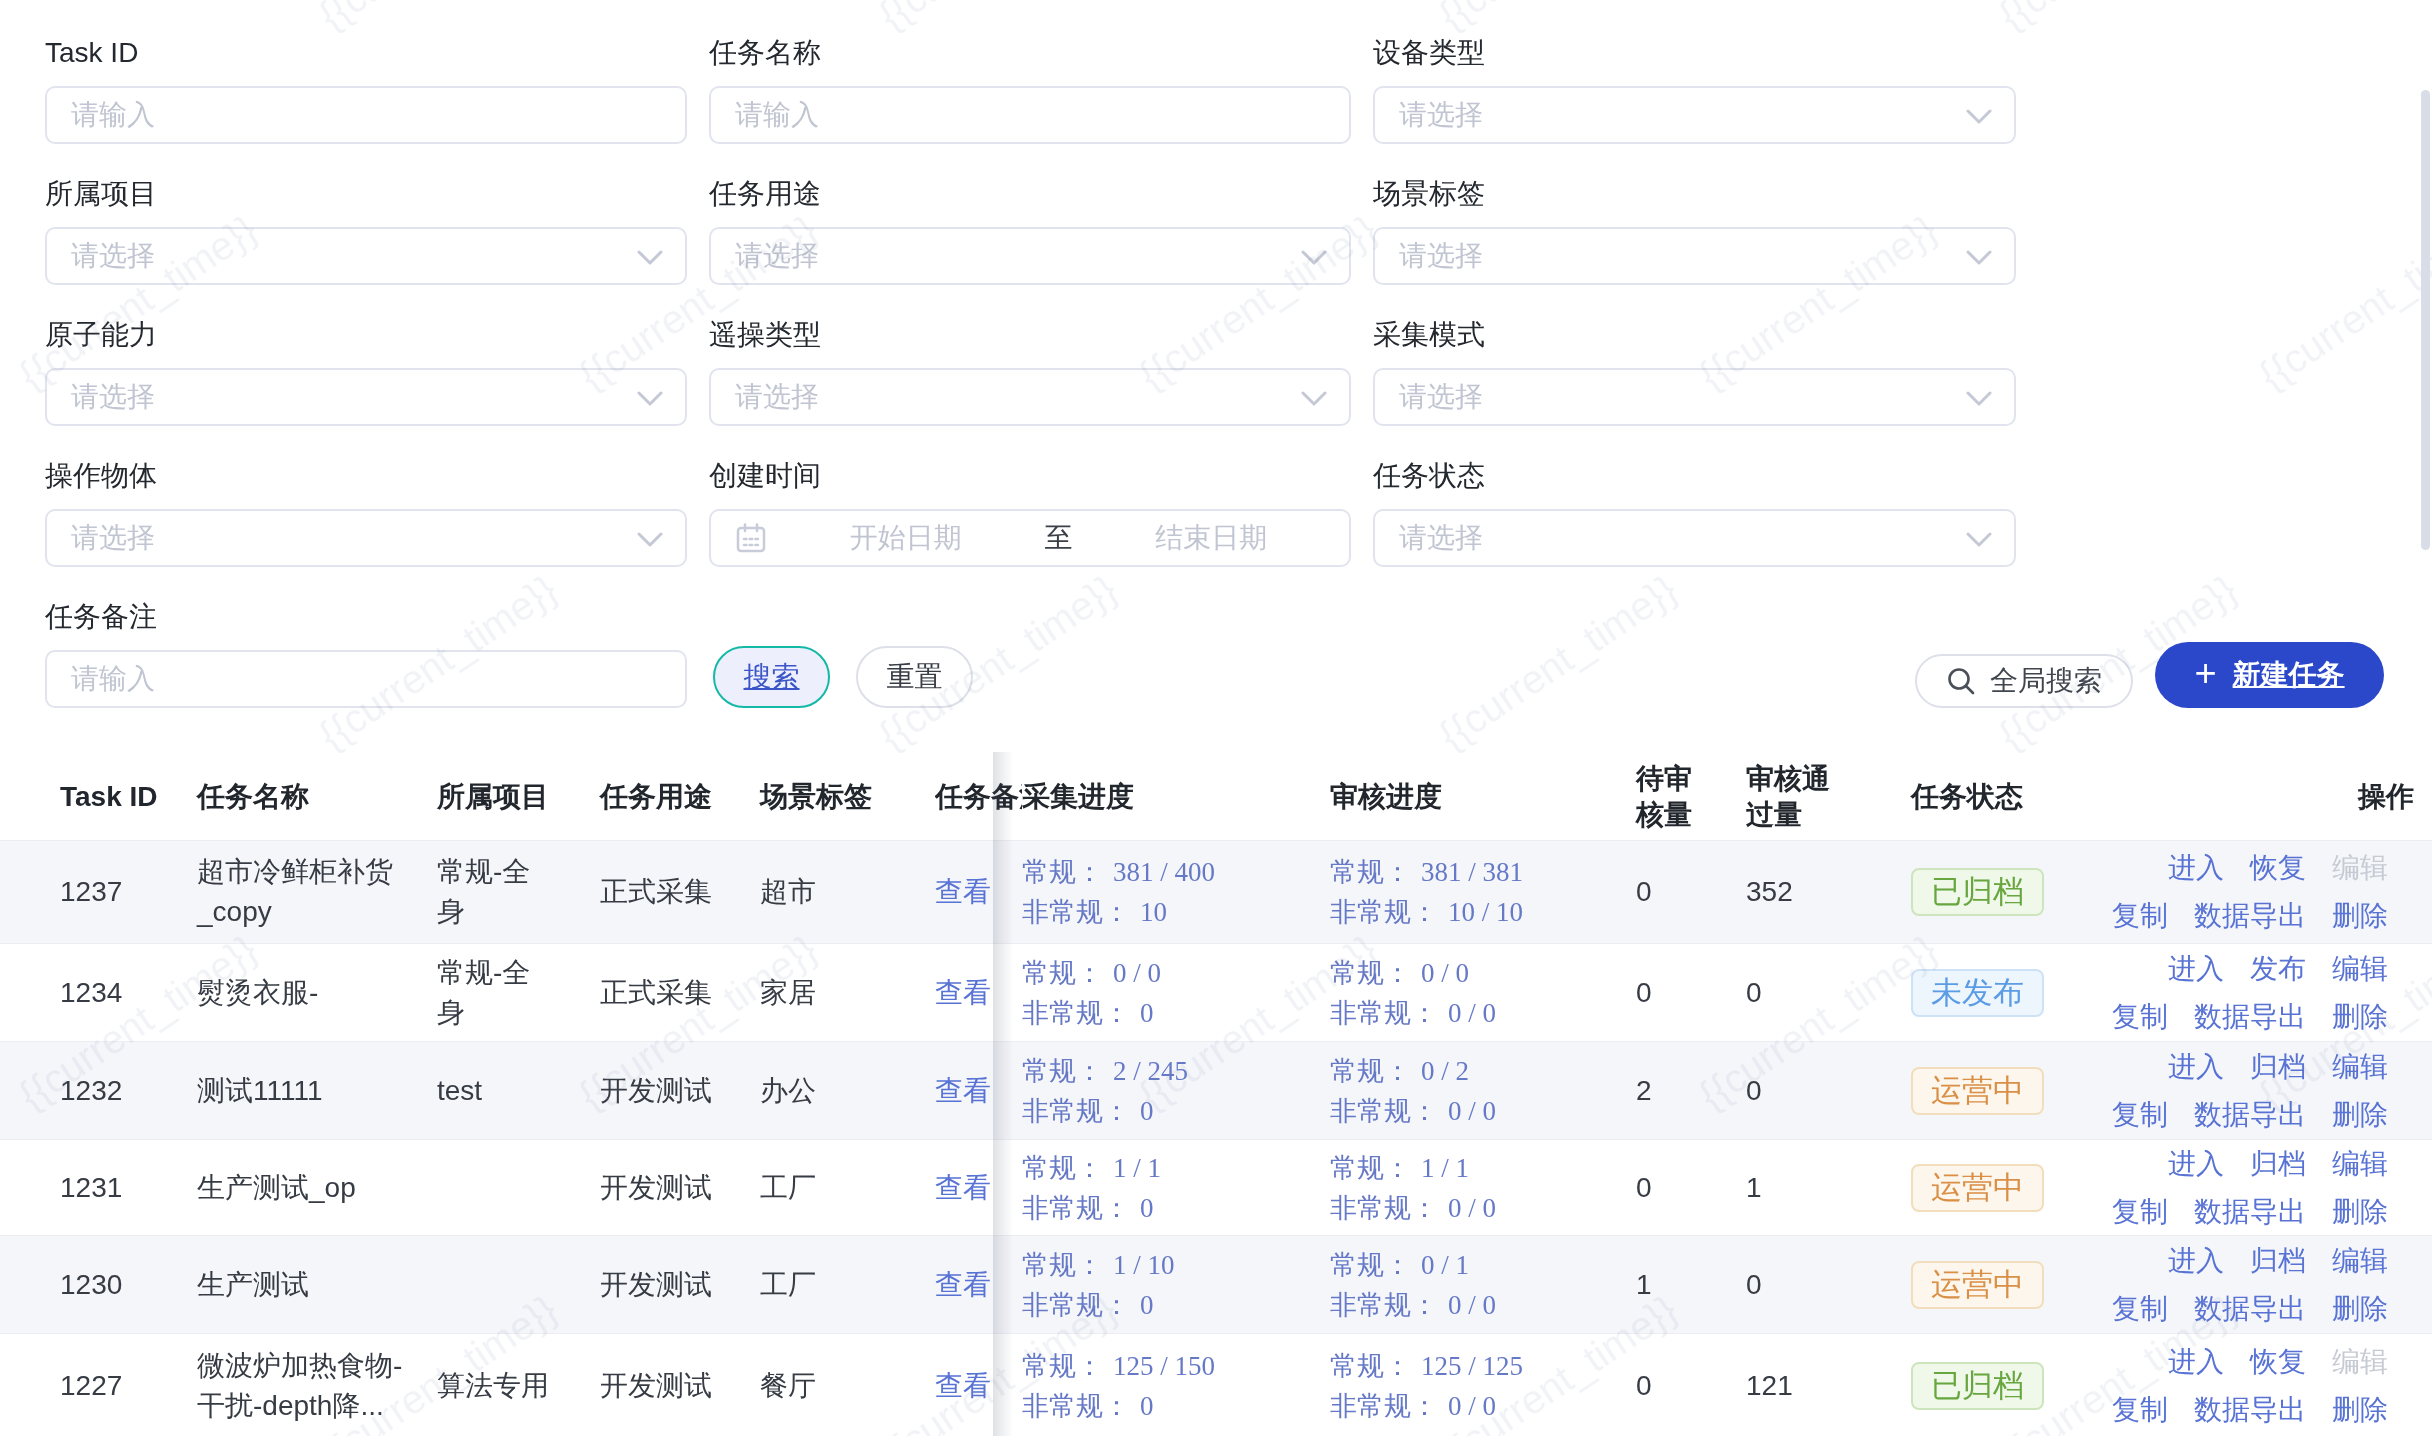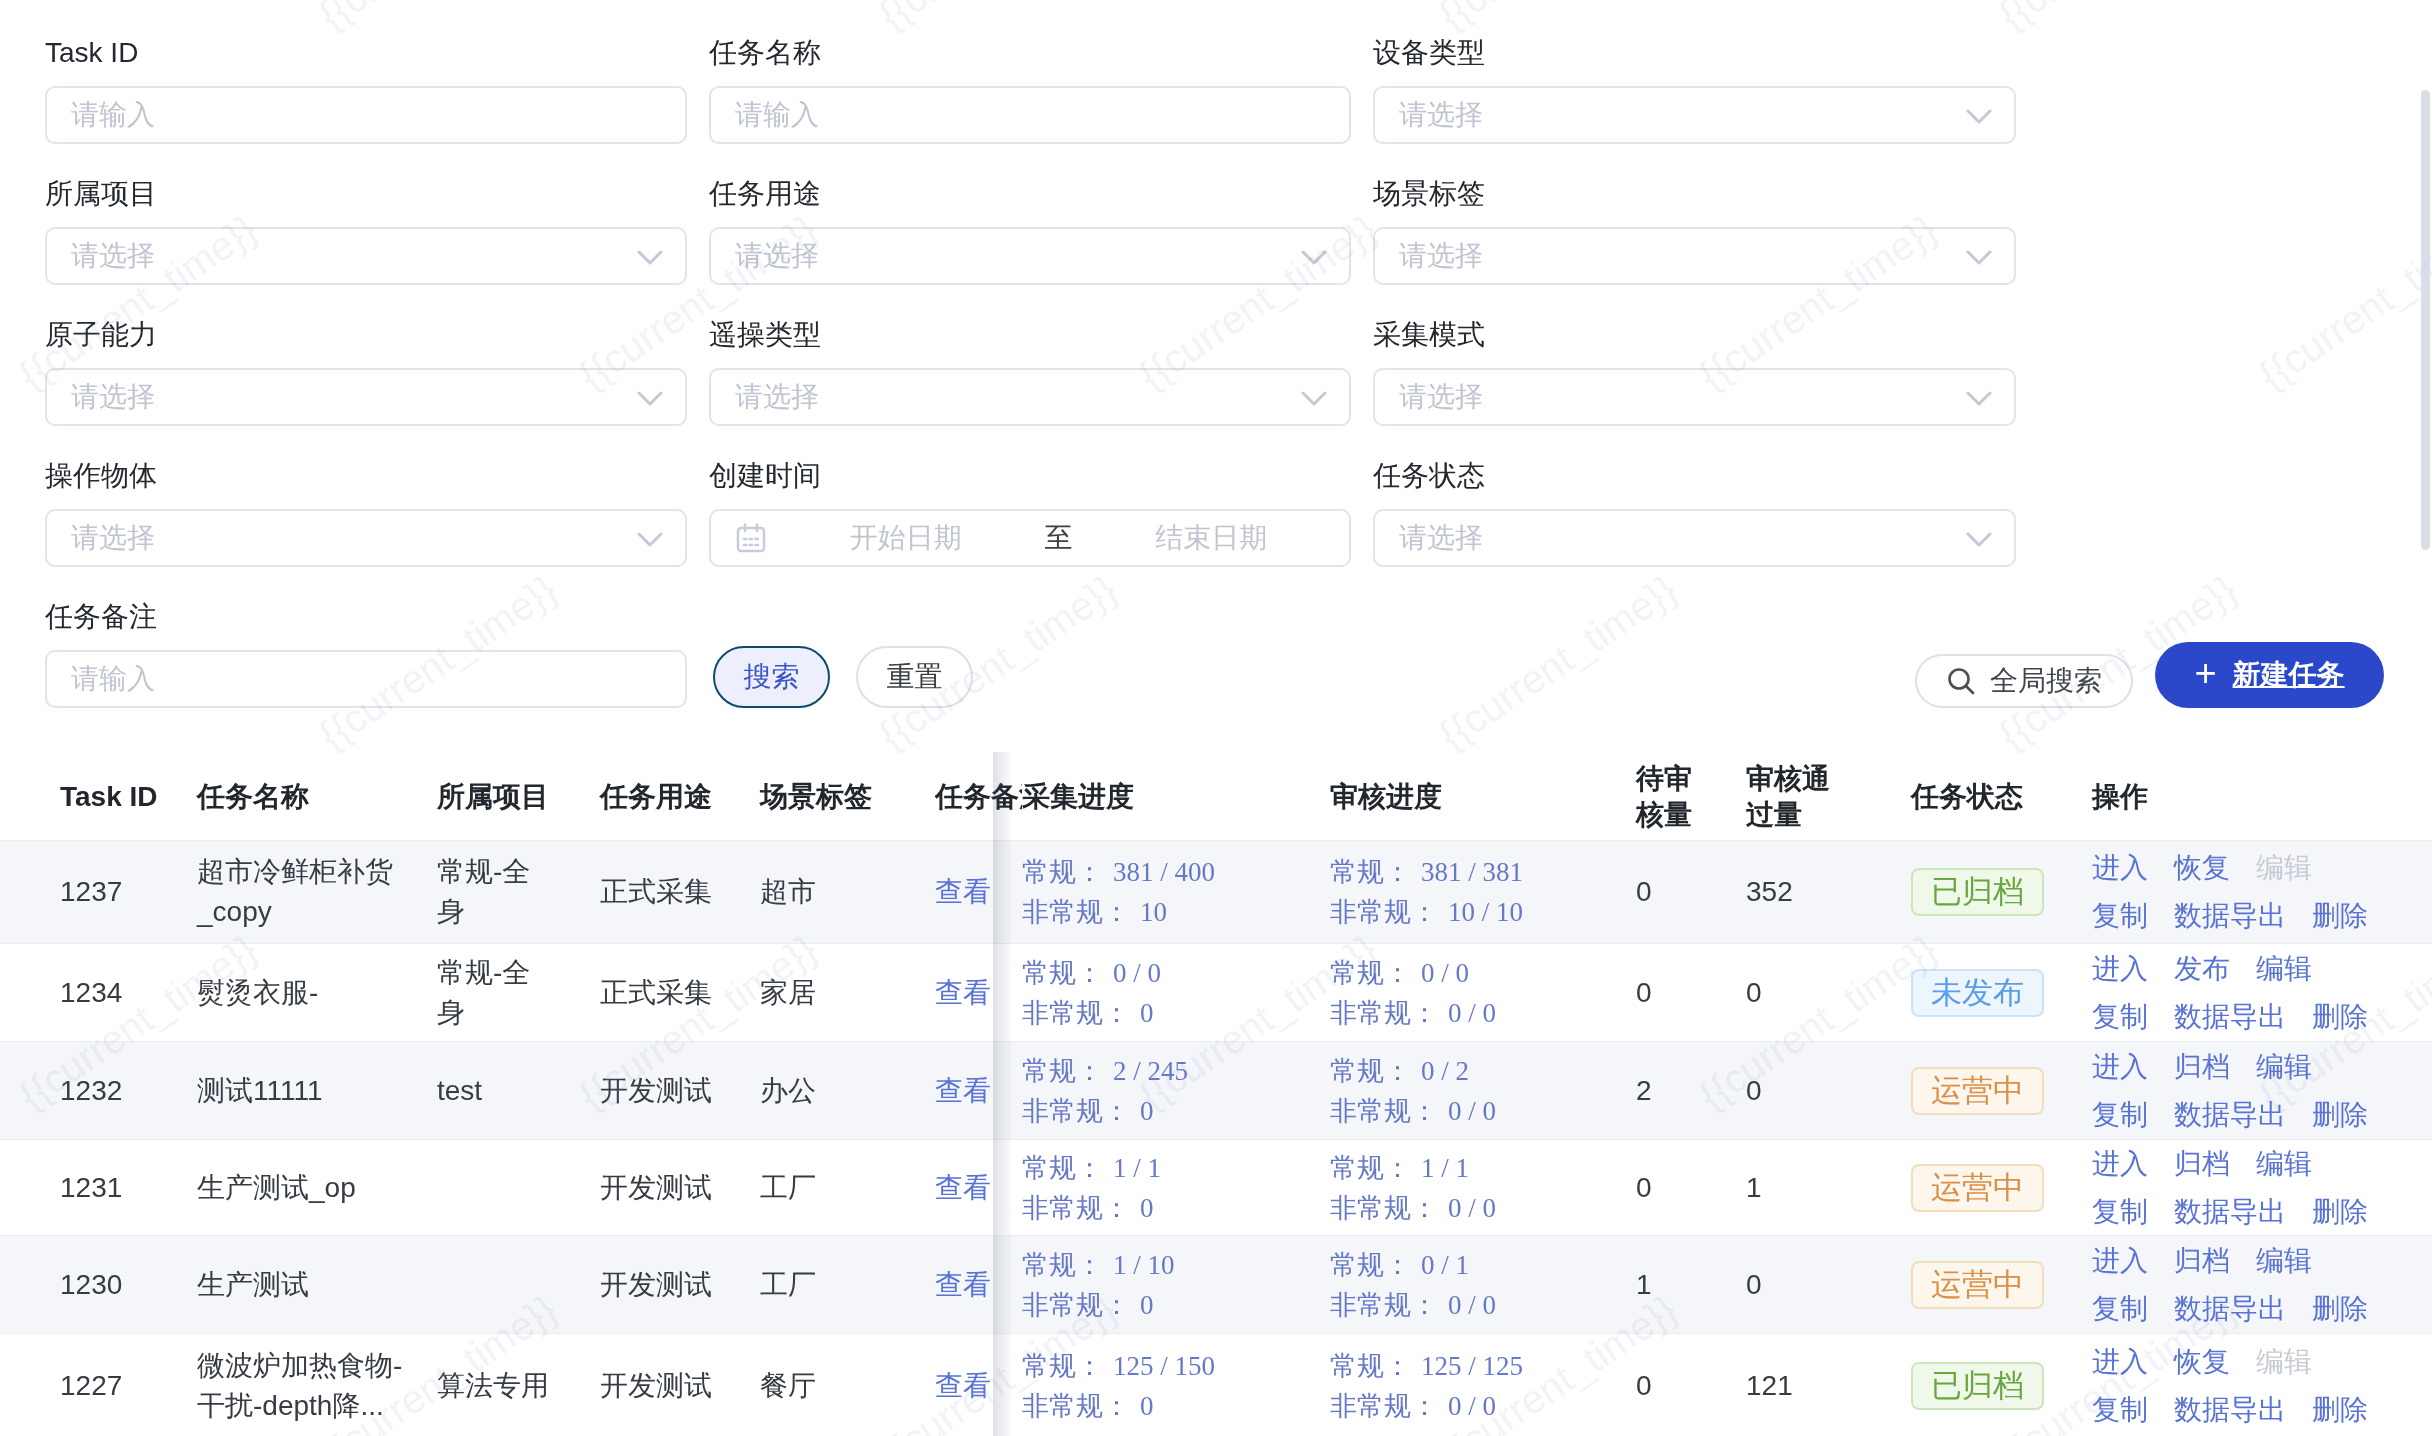--- a/index.html
+++ b/index.html
@@ -23,21 +23,21 @@
   .chev { position:absolute; right:22px; top:21px; }
   .daterange { padding:0 34px 0 0;gap:35px; }
   .daterange .cal { margin-left:24px; flex:0 0 auto; }
   .dr-ph { flex:1; text-align:center; font-size:28px; color:#c0c5d1; }
   .dr-sep { flex:0 0 auto; font-size:28px; color:#3a3f48; }
 
   .last-row { display:flex; align-items:flex-end; padding:0 48px 0 45px; }
   .fld-note { width:642px; margin-bottom:0; }
   .btn { display:inline-flex; align-items:center; justify-content:center; cursor:pointer;
     border-radius:33px; font-size:28px; white-space:nowrap; }
-  .btn-search { height:62px; width:117px; background:#edf0fc; border:2px solid #0c4a6e; color:#3b54c7; margin-left:26px; }
+  .btn-search { height:62px; width:117px; background:#edf0fc; border:2px solid #14b8a6; color:#3b54c7; margin-left:26px;text-decoration:underline; }
   .btn-reset  { height:62px; width:117px; background:#fff; border:2px solid #dde0e9; color:#383d46; margin-left:26px; }
   .right-btns { margin-left:auto; display:flex; align-items:flex-end; }
   .btn-global { height:54px; width:218px; background:#fff; border:2px solid #dde0e9; color:#40454e; }
   .btn-global svg { margin-right:14px; }
   .btn-new { height:66px; width:229px; background:#2a48c9; border:none; color:#fff; margin-left:22px; }
   .btn-new .plus { font-size:38px; font-weight:400; margin-right:16px; line-height:1; position:relative; top:-2px; }
 
   
   .table { position:relative; margin-top:46px; width:2432px; }
   .t-header, .t-row { display:flex; align-items:center; padding-left:60px; width:2432px; }
@@ -50,21 +50,21 @@
   .c-name{width:240px; padding-right:20px; line-height:40px; word-break:break-word;}
   .c-project{width:163px; padding-right:48px; line-height:40px; word-break:break-all;}
   .c-purpose{width:160px}
   .c-scene{width:175px}
   .c-note{width:87px; overflow:hidden; white-space:nowrap; padding-right:0;}
   .c-collect{width:308px}
   .c-review{width:306px}
   .c-pending{width:110px}
   .c-passed{width:165px}
   .c-status{width:181px}
-  .c-actions{width:340px; padding-right:30px;}
+  .c-actions{width:340px; padding-right:18px;text-align:right;}
   .hwrap-sm{display:block; width:62px; line-height:36px;}
   .hwrap-md{display:block; width:90px; line-height:36px;}
 
   .link { color:#5873d4; cursor:pointer; }
   .prog { color:#6679c6; font-size:27px; line-height:40px;font-family:Liberation Serif, serif; }
   .prog .pl { margin-right:10px; }
   .action-links { line-height:48px; }
   .action-links .link { margin-right:26px; display:inline-block; }
   .link.disabled { color:#c6cad3; cursor:default; }
 

